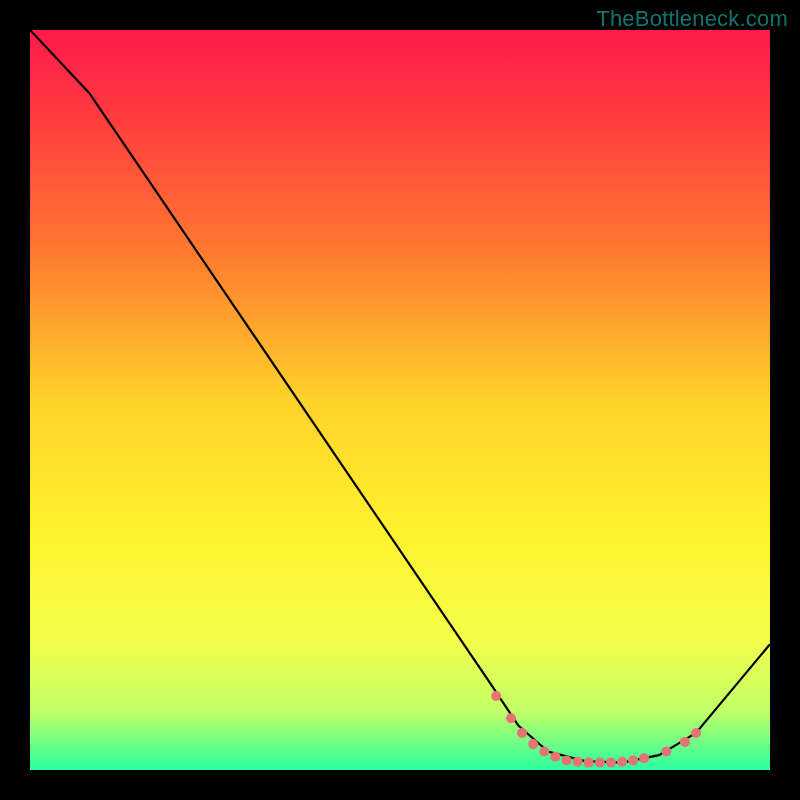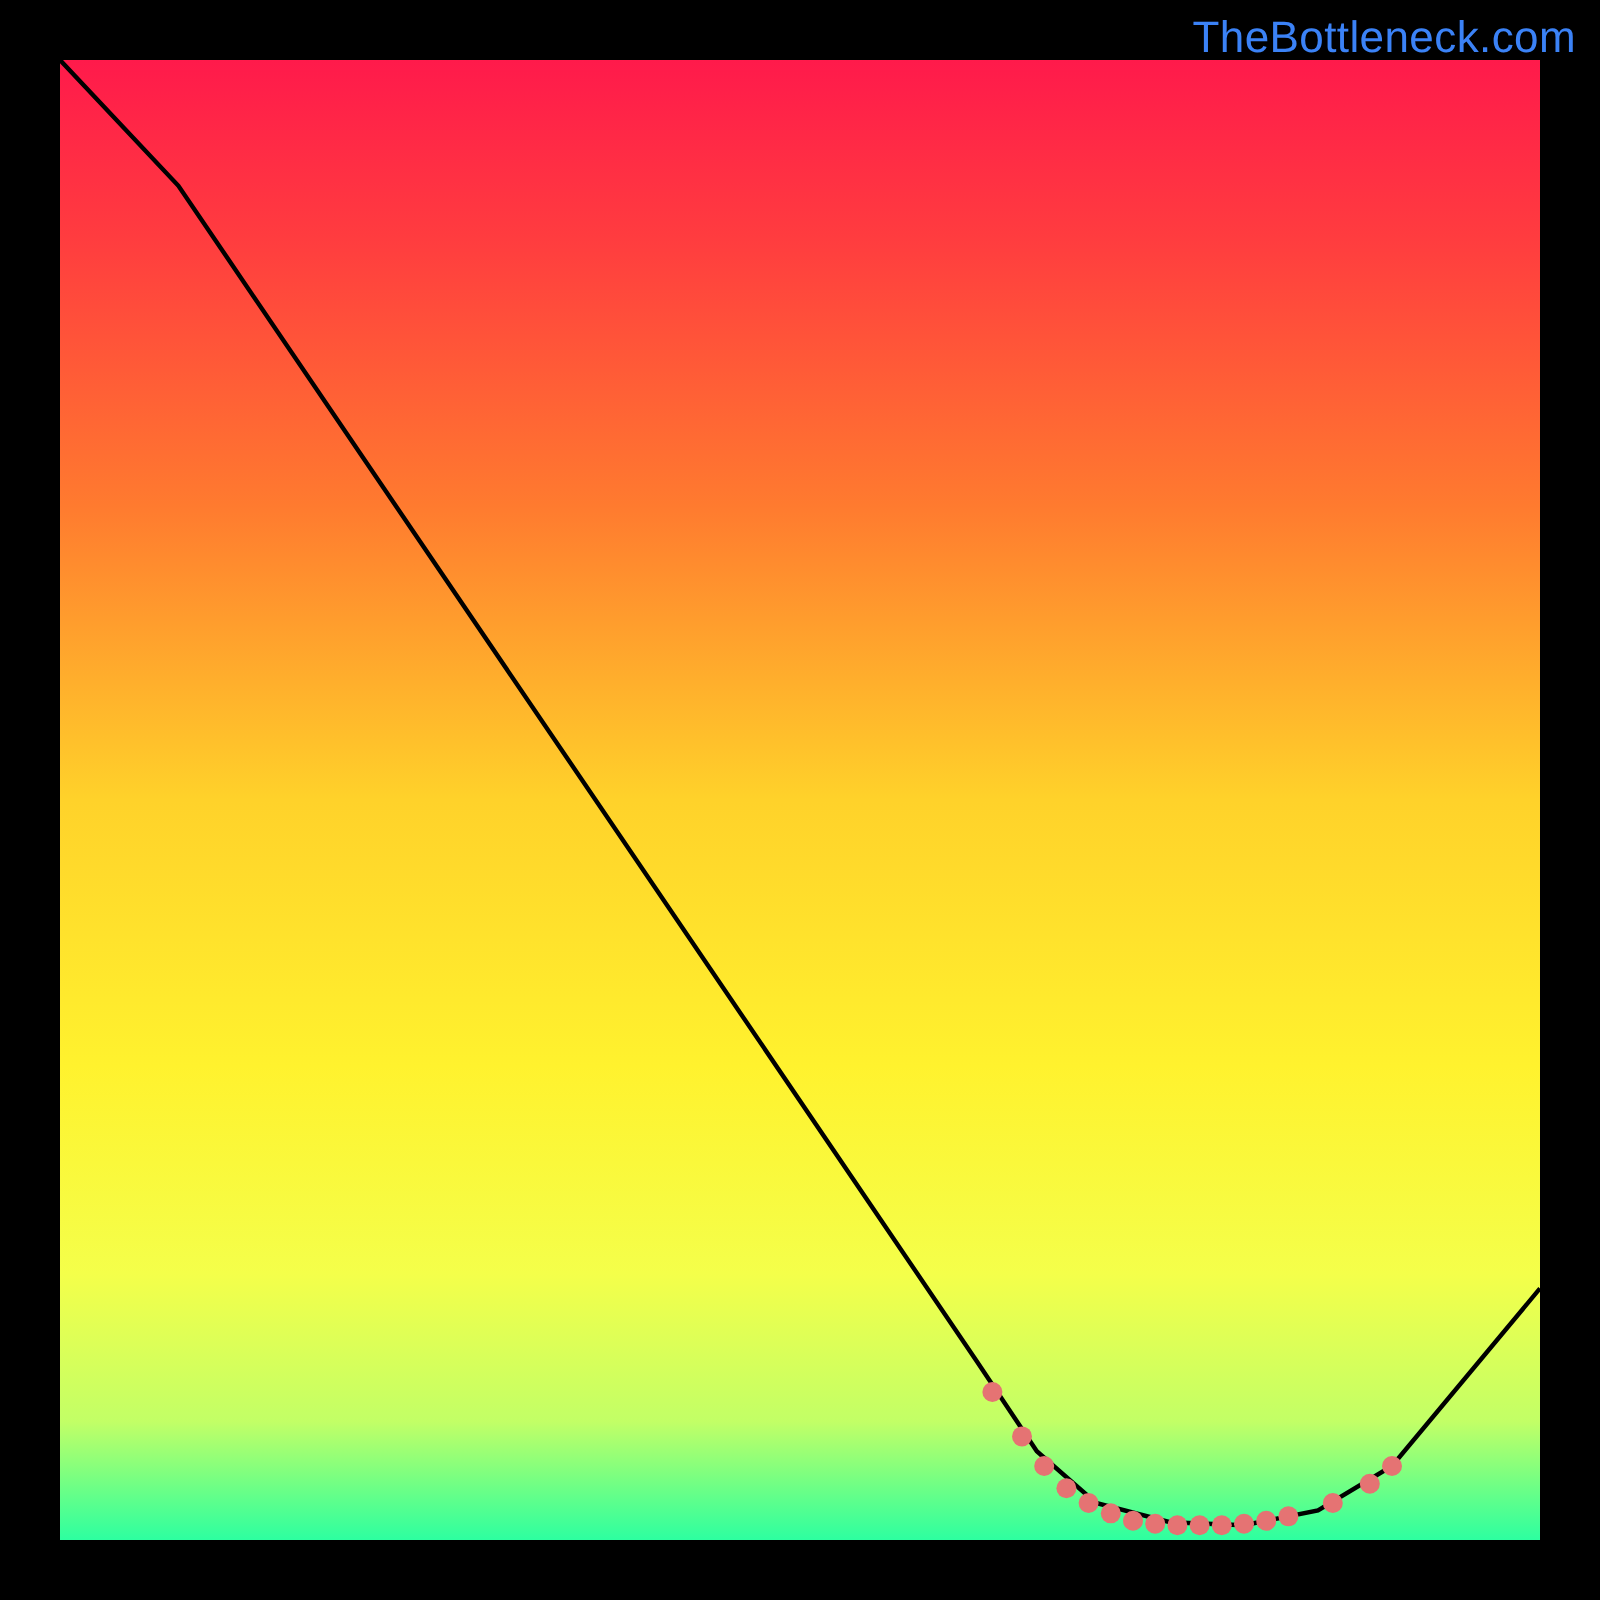--- a/index.html
+++ b/index.html
@@ -21,21 +21,21 @@
     position: absolute;
     left: 30px;
     top: 30px;
     width: 740px;
     height: 740px;
   }
   .watermark {
     position: absolute;
     top: 6px;
     right: 12px;
-    color: #3b82f6;
+    color: #0f766e;
     font-size: 22px;
     font-weight: 500;
     letter-spacing: 0.2px;
   }
   svg { display: block; }
 </style>
 </head>
 <body>
 
 <div class="stage">

